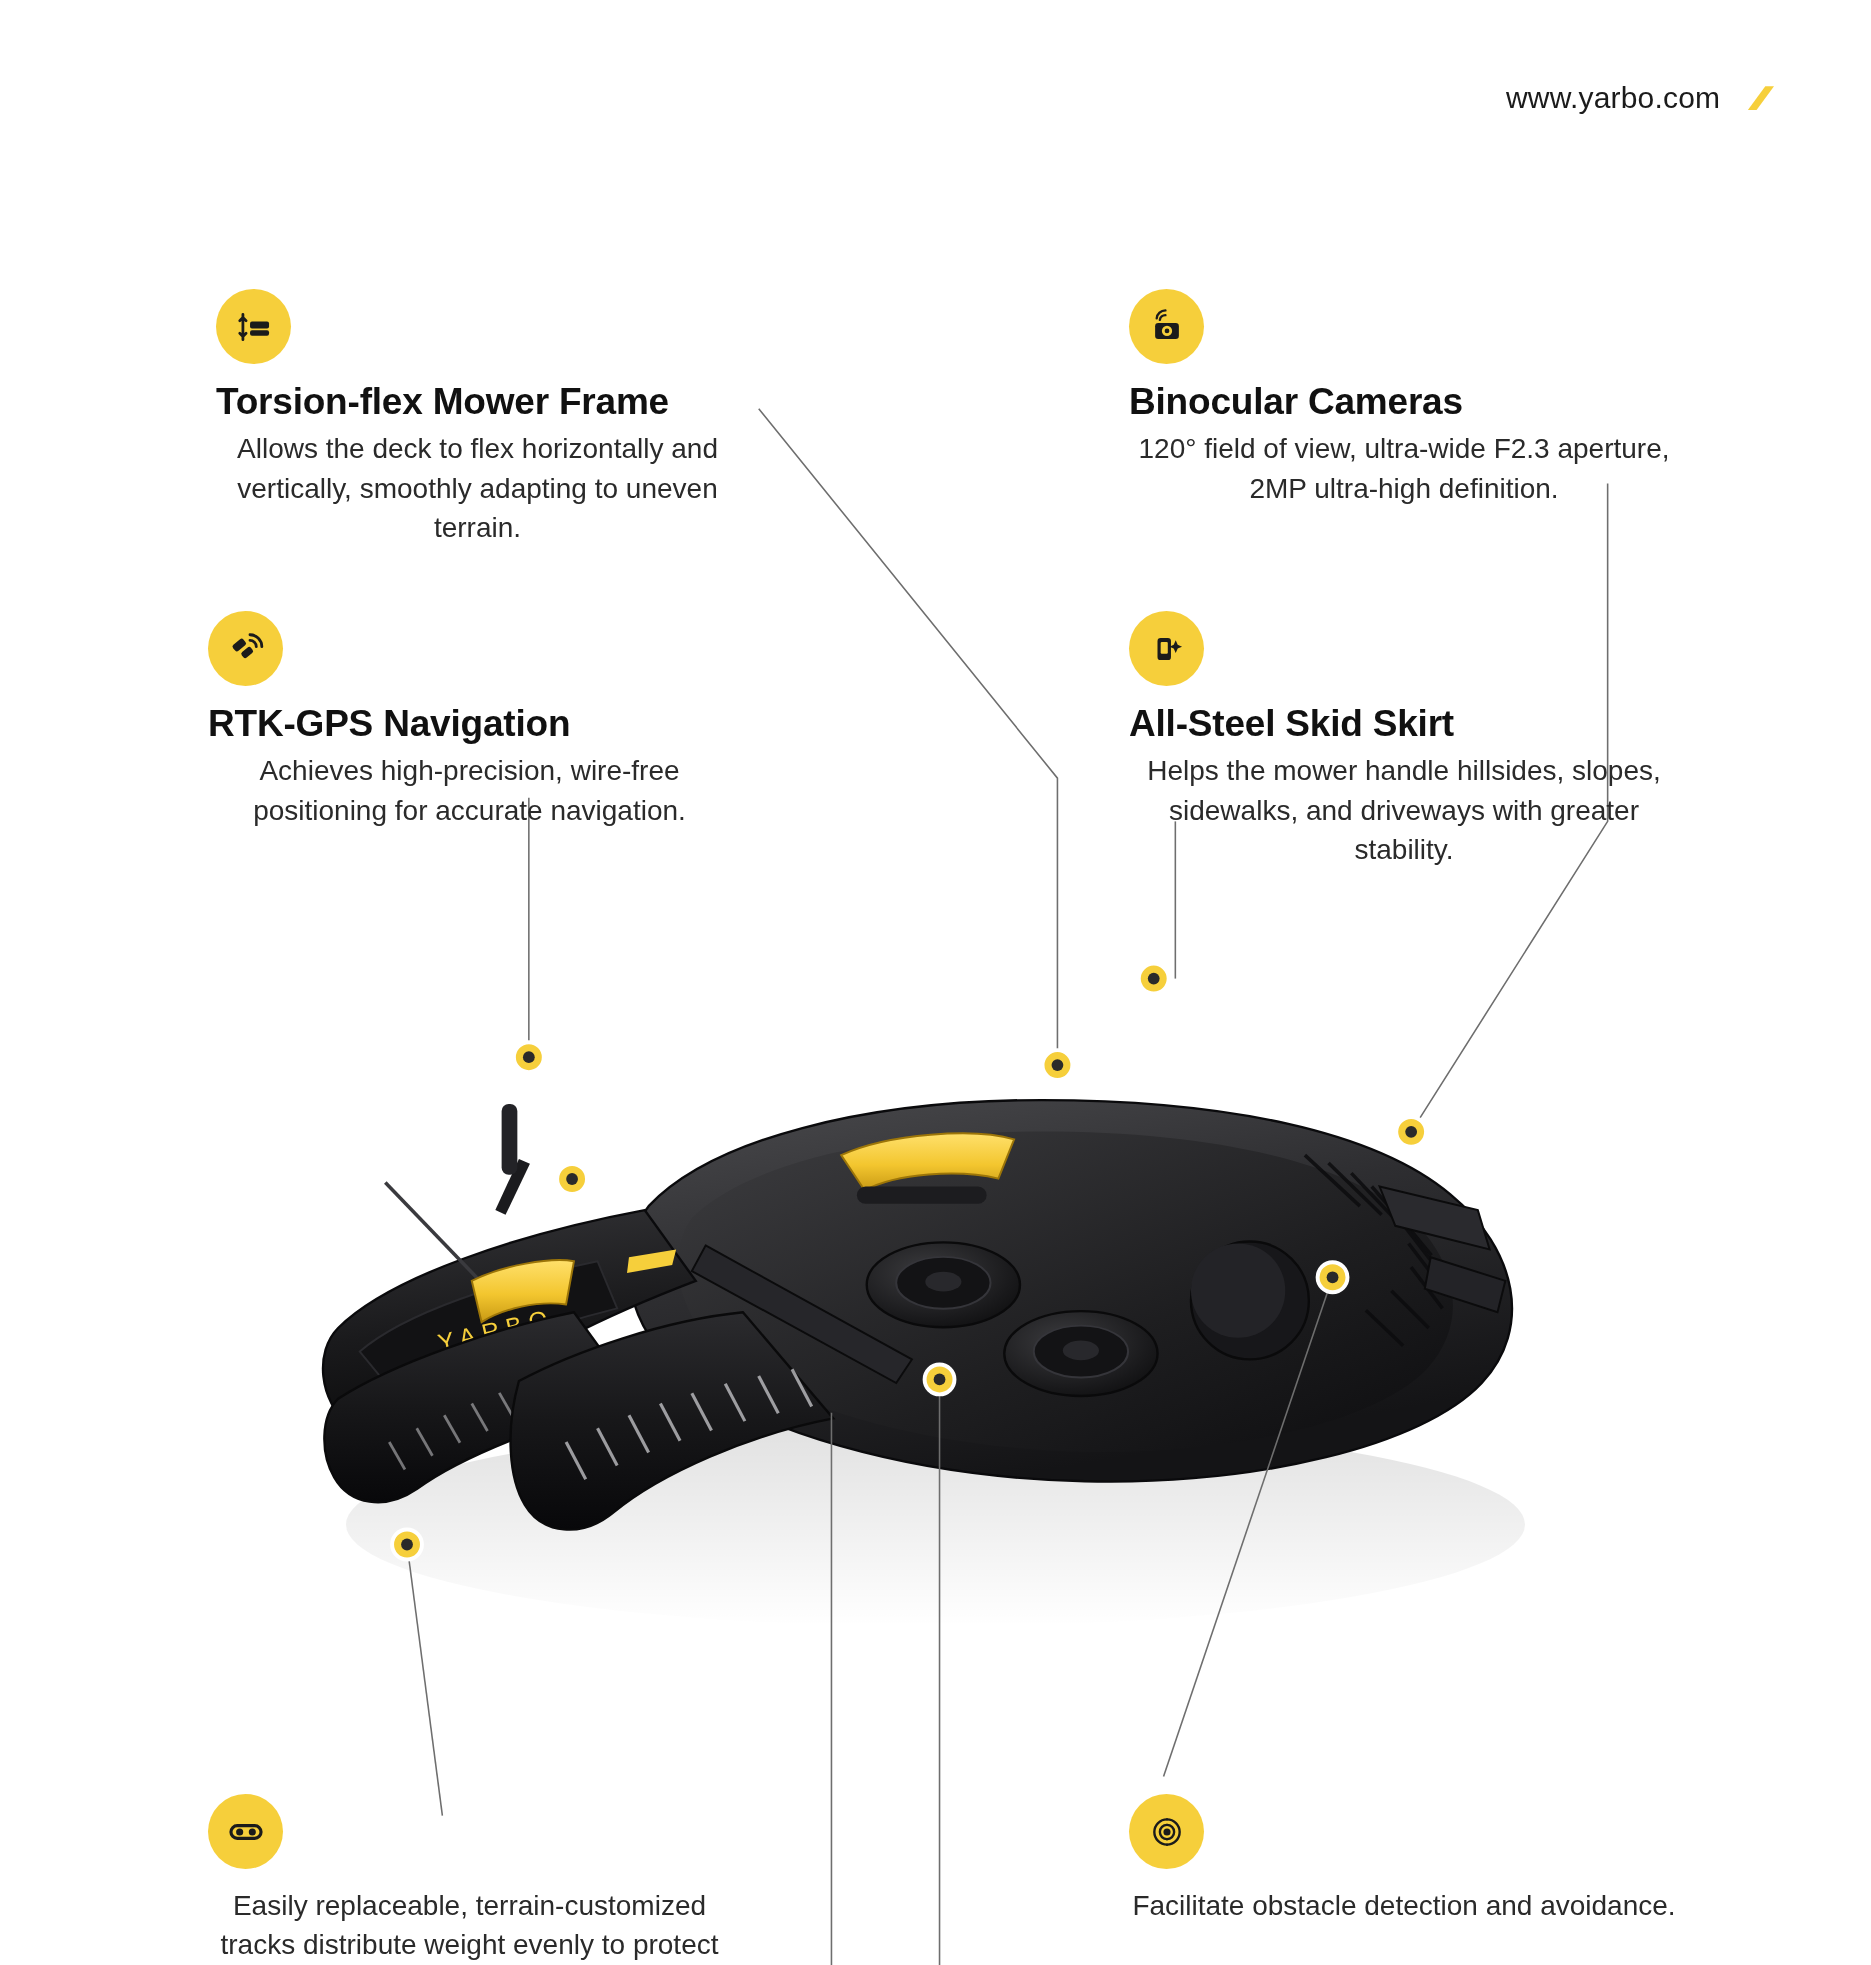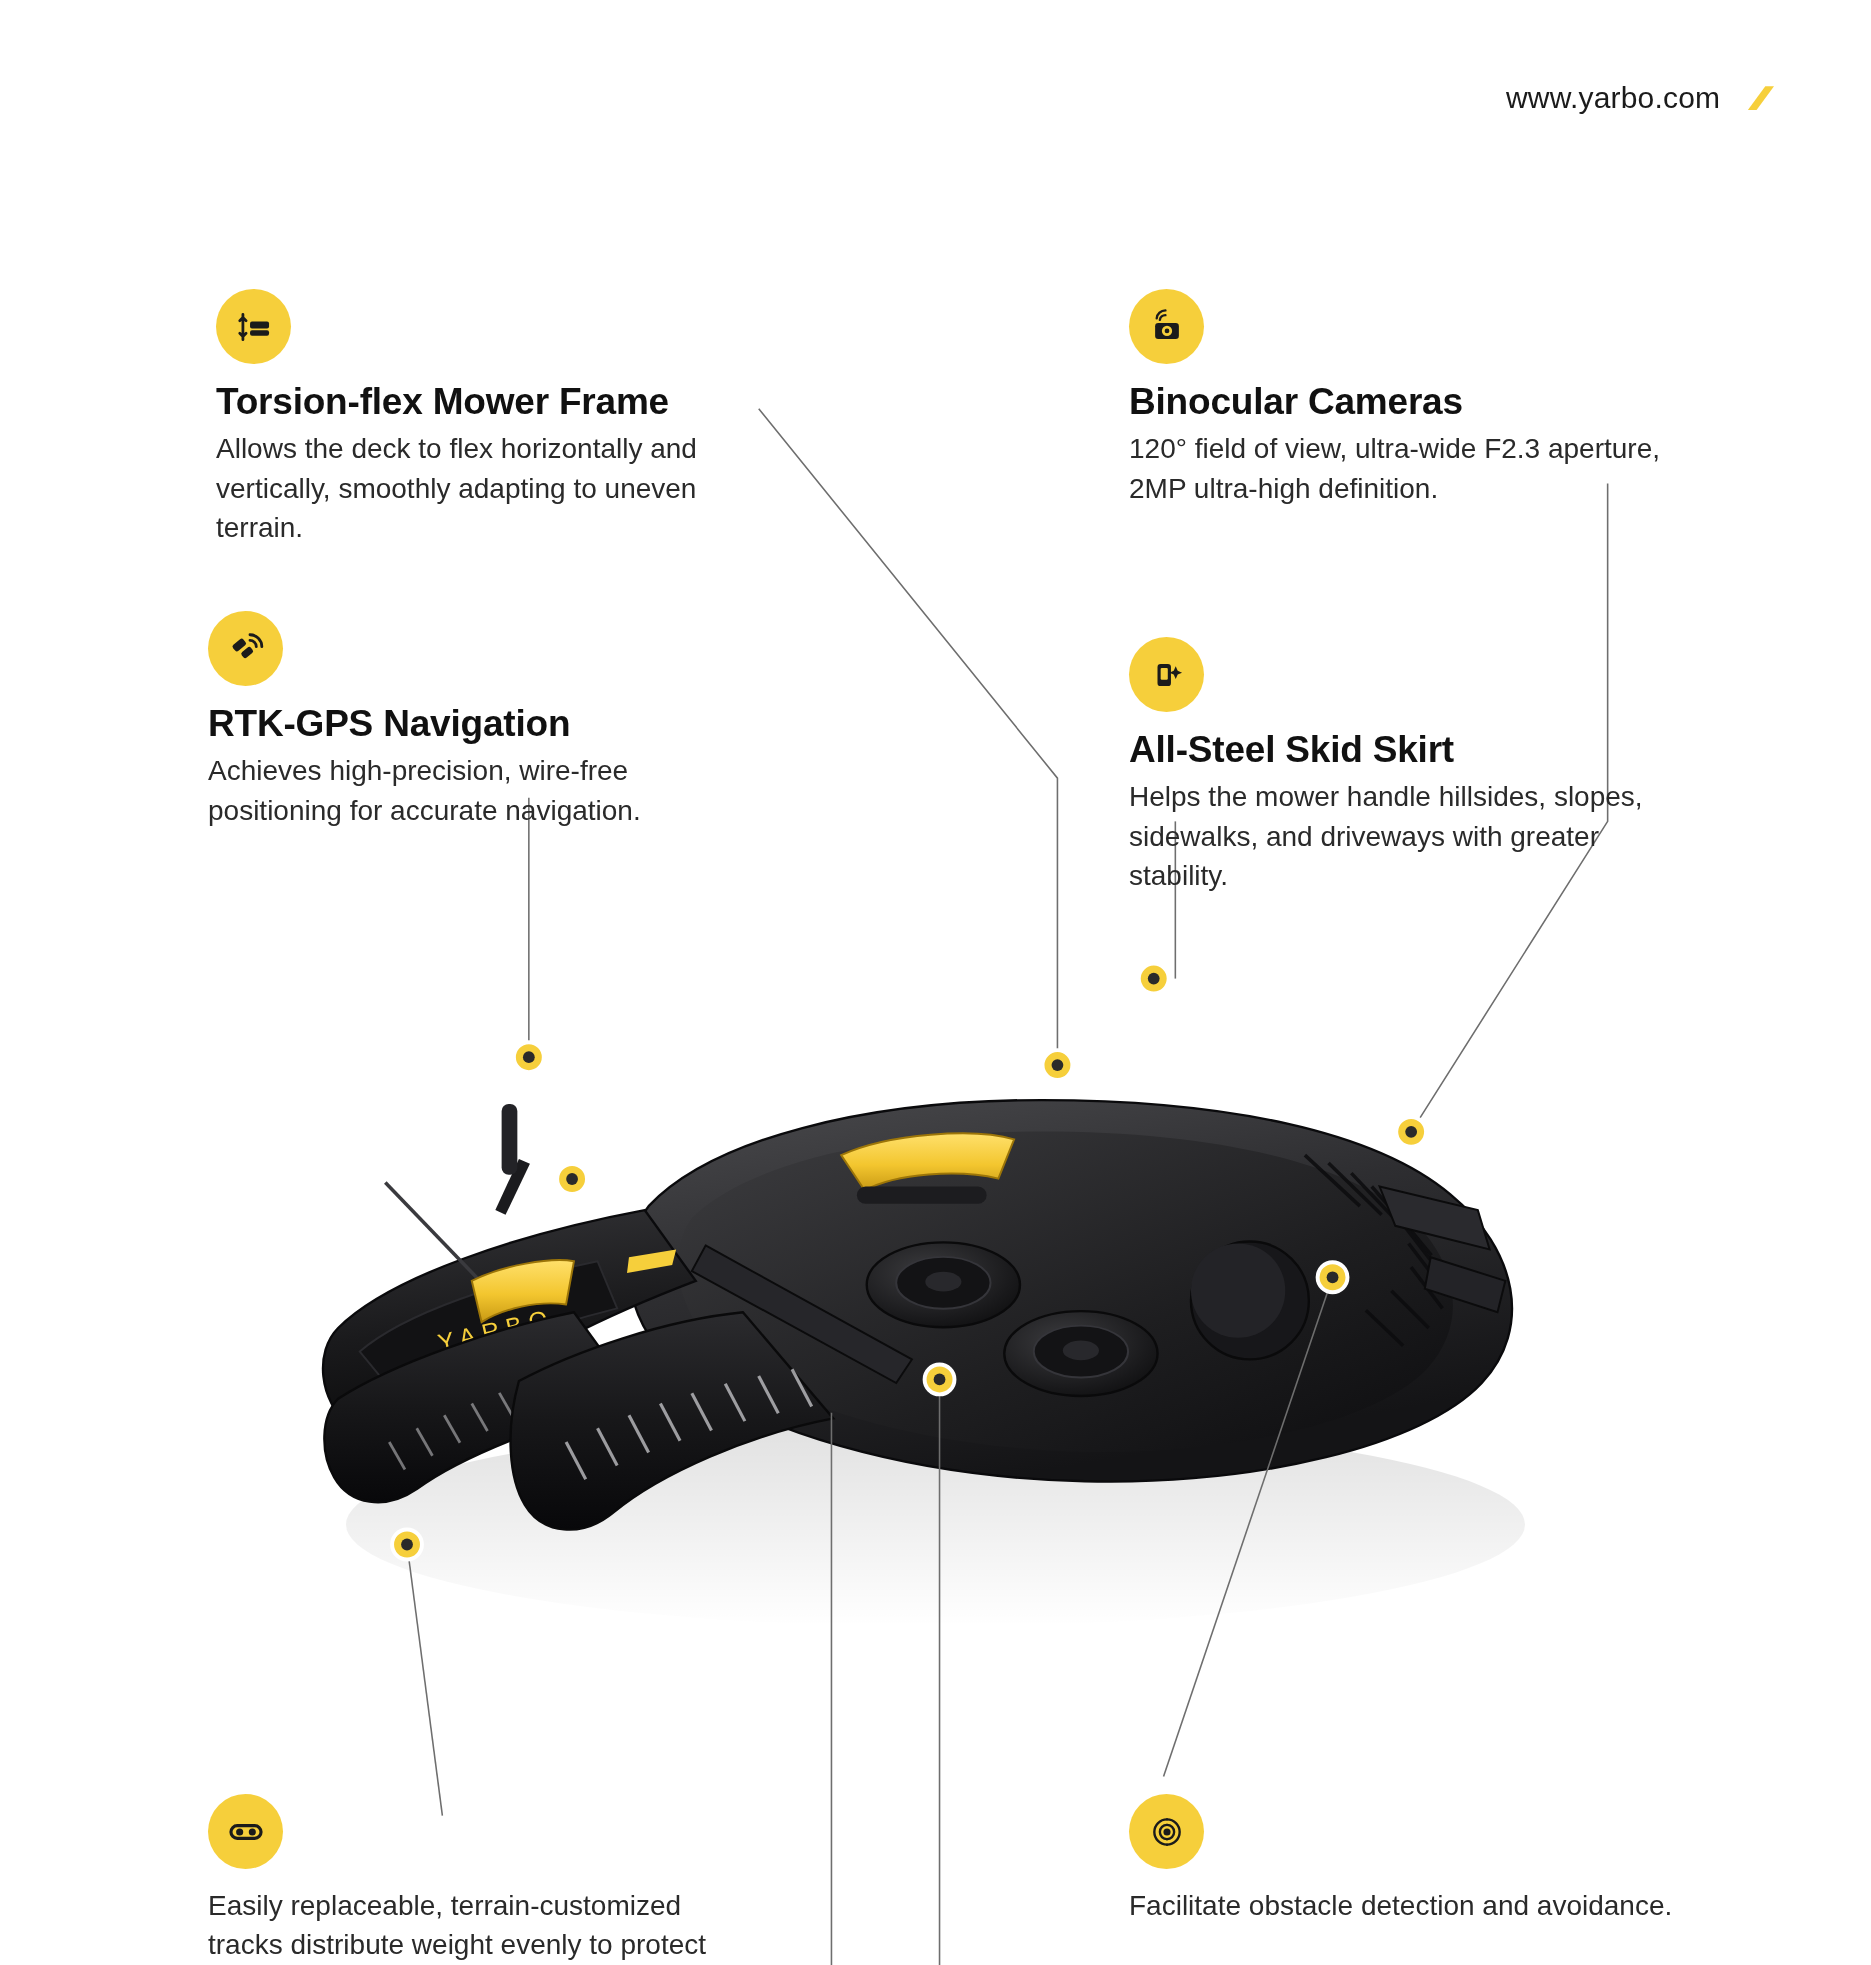--- a/index.html
+++ b/index.html
@@ -63,28 +63,29 @@
     font-weight: bold;
     letter-spacing: -0.2px;
     color: #111111;
   }
   .feature p {
     margin: 0;
     font-size: 28px;
     line-height: 1.42;
     color: #2a2a2a;
     font-weight: normal;
+    text-align: center;
   }
 
   
   #feat-torsion      { left: 216px;  top: 289px; }
   #feat-rtk          { left: 208px;  top: 611px; }
   #feat-tracks       { left: 208px;  top: 1794px; }
   #feat-binocular    { left: 1129px; top: 289px;  width: 550px; }
-  #feat-skid         { left: 1129px; top: 637px; width: 550px; }
+  #feat-skid         { left: 1129px; top: 611px; width: 550px; }
   #feat-ultrasonic   { left: 1129px; top: 1794px; width: 550px; }
 
   
   .product-area {
     position: absolute;
     left: 220px;
     top: 935px;
     width: 1431px;
     height: 786px;
   }

